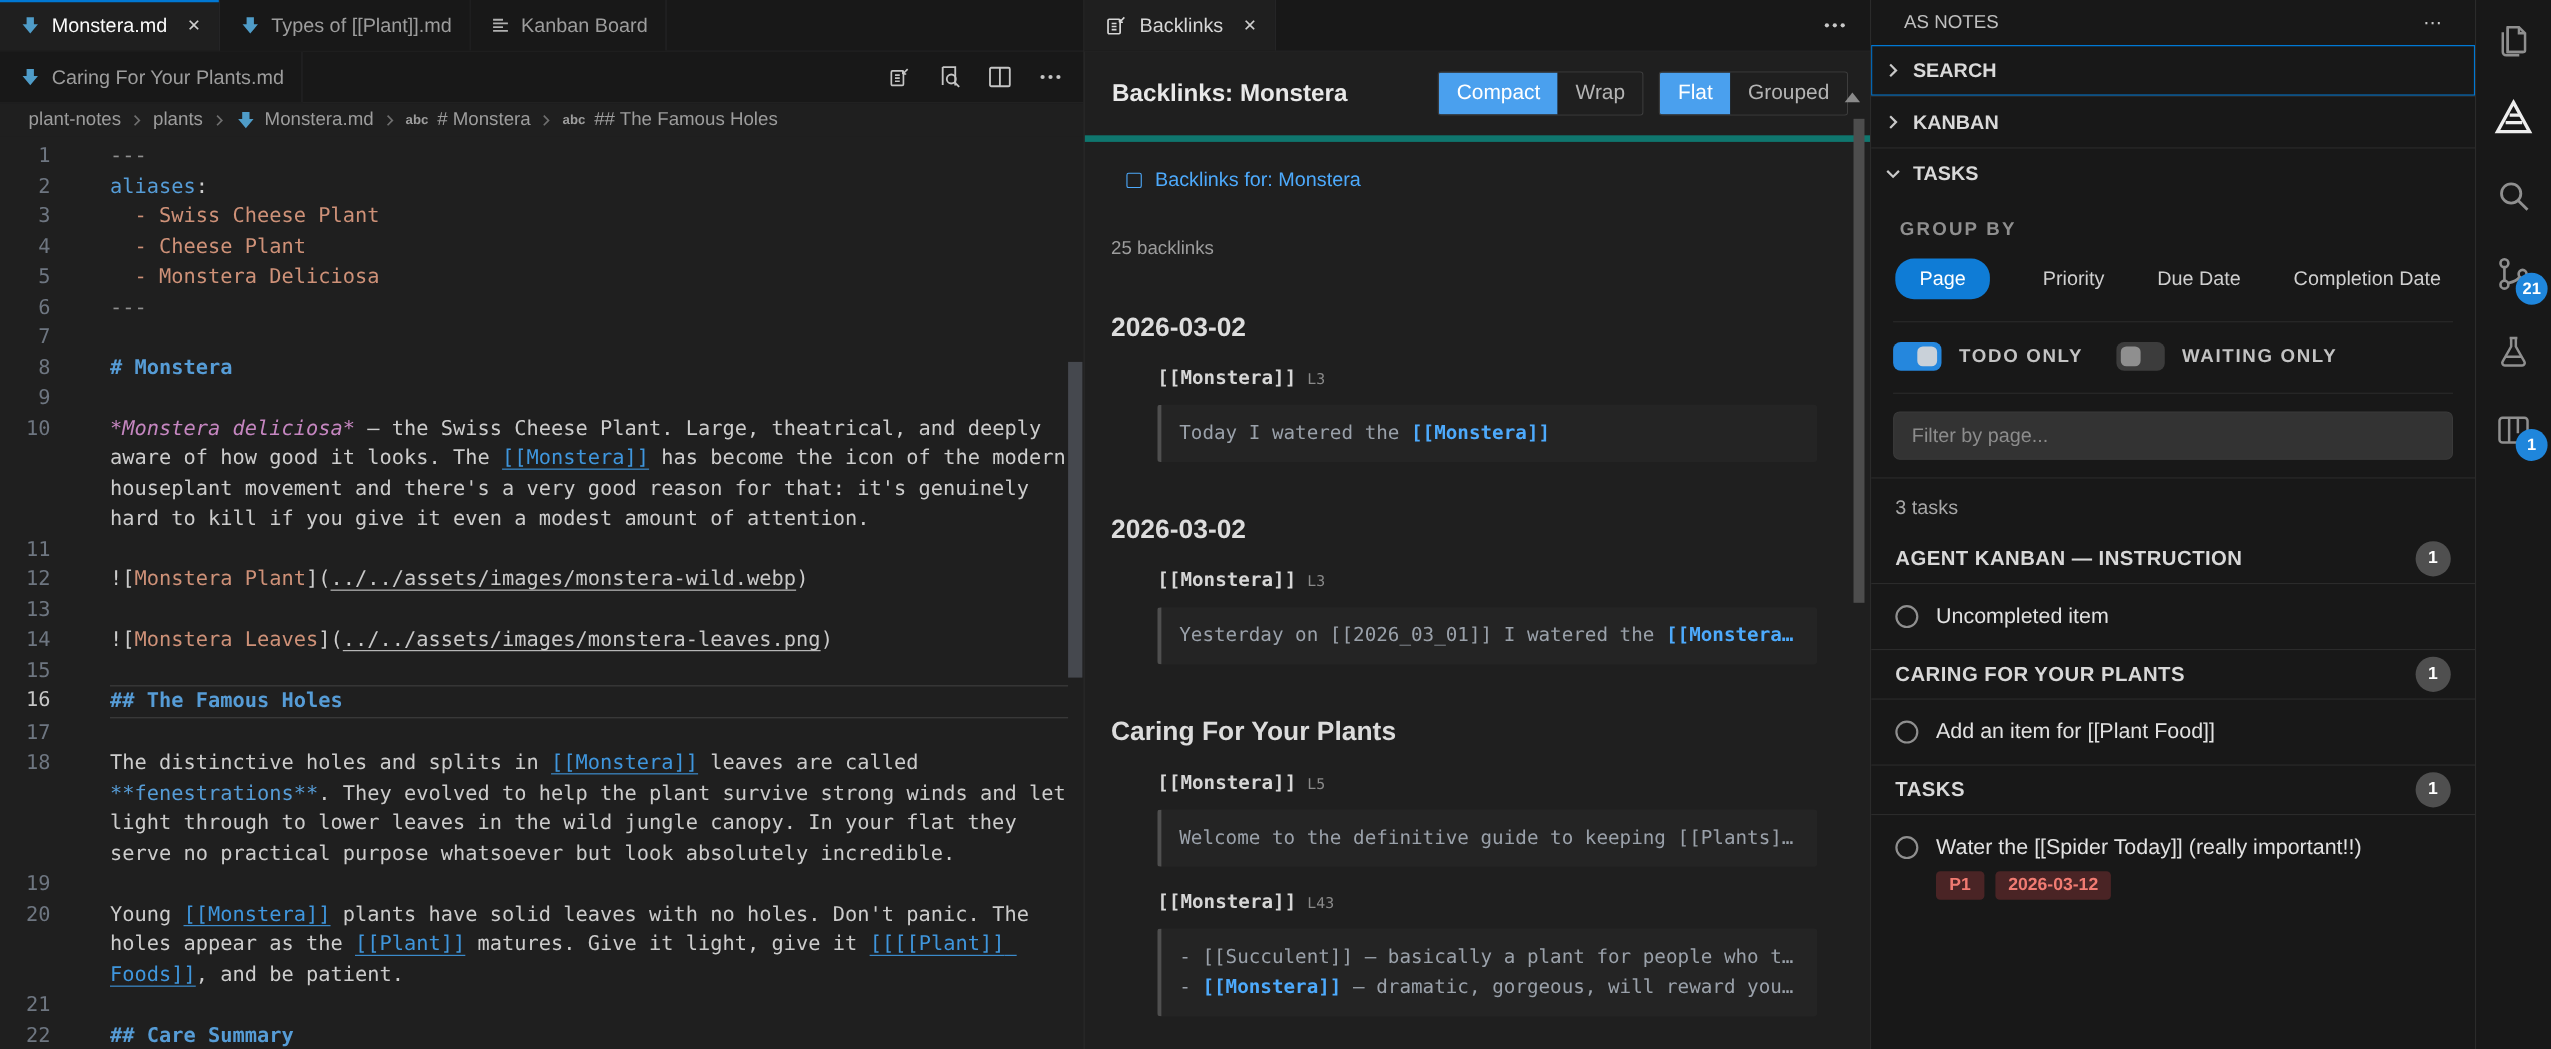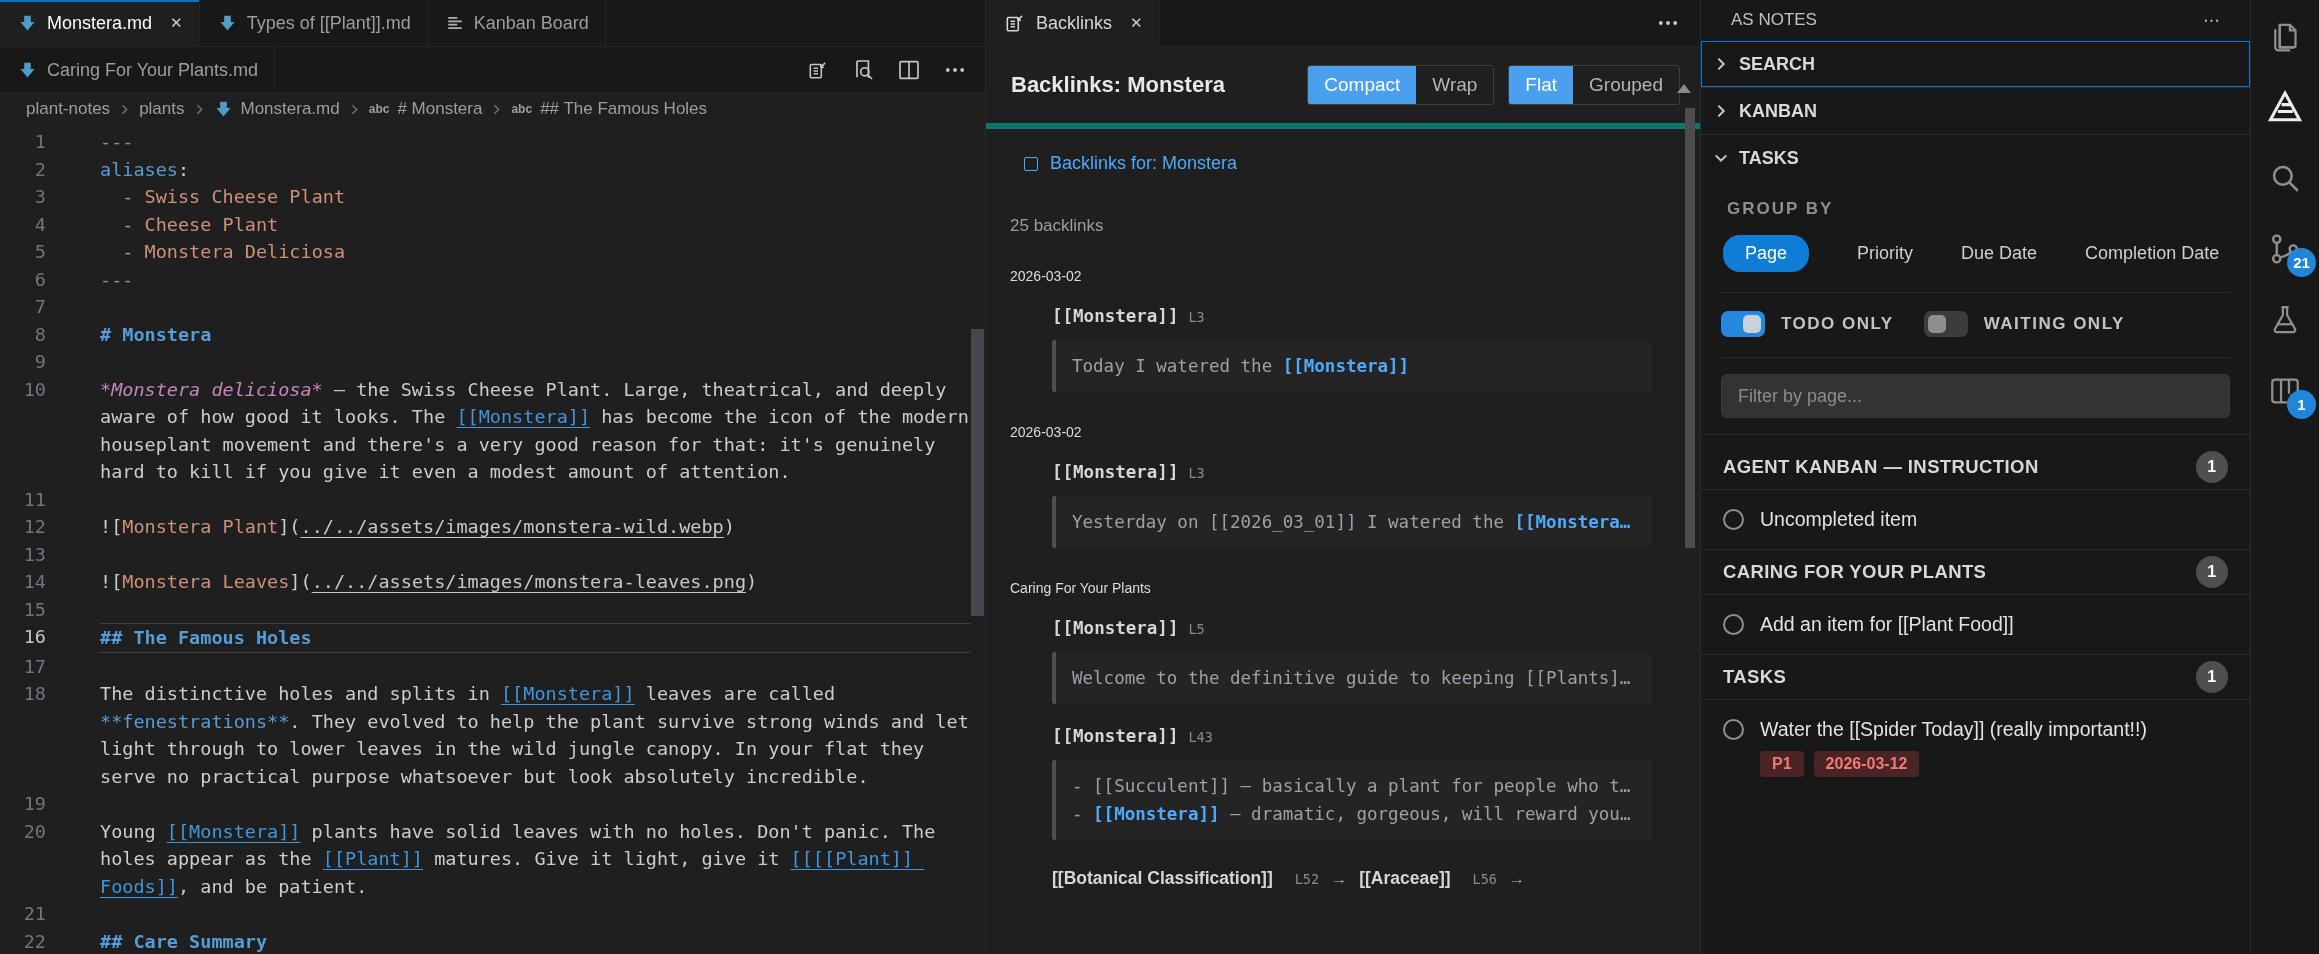--- a/index.html
+++ b/index.html
@@ -45,21 +45,21 @@
   .bl-header{flex:none;display:flex;align-items:center;justify-content:space-between;padding:18px 20px 18px 25px;border-bottom:6px solid #0f766e}
   .bl-title{font-size:22px;font-weight:bold;color:#e8e8e8}
   .tgl-wrap{display:flex;gap:14px}
   .tgl-group{display:flex;border:1px solid #3d3d3d;border-radius:3px;overflow:hidden}
   .tgl{font-family:inherit;font-size:19px;padding:8px 16px;background:#1f1f1f;color:#b4b4b4;border:0;cursor:pointer}
   .tgl.active{background:#4aa0ee;color:#ffffff}
   .bl-content{flex:1;overflow:hidden;padding:24px 24px 0}
   .bl-link-row{display:flex;align-items:center;gap:12px;margin-left:14px;color:#4daafc;font-size:18px;cursor:pointer}
   .sq-icon{width:14px;height:14px;border:1.6px solid #4daafc;border-radius:2px;flex:none}
   .bl-count{margin-top:42px;font-size:17px;color:#9d9d9d}
-  .group-h{margin-top:32px;font-size:14px;font-weight:normal;color:#dcdcdc}
+  .group-h{margin-top:48px;font-size:24px;font-weight:bold;color:#dcdcdc}
   .ref-row{margin-top:22px;margin-left:42px;font-family:"DejaVu Sans Mono",monospace}
   .ref{font-size:17.5px;font-weight:bold;color:#d6d6d6}
   .lnum{font-size:13.5px;color:#8a8a8a;margin-left:10px;font-family:"DejaVu Sans Mono",monospace}
   .quote{margin-top:14px;margin-left:42px;width:600px;background:#242424;border-left:4px solid #4f4f4f;border-radius:3px;padding:12px 16px;font-family:"DejaVu Sans Mono",monospace;font-size:17.5px;line-height:28px;color:#9aa1aa;white-space:nowrap;overflow:hidden}
   .qlink{color:#4daafc;font-weight:bold}
   .chain-row{margin-top:28px;margin-left:42px;display:flex;align-items:baseline;gap:12px;white-space:nowrap}
   .chain-arrow{color:#9a9a9a;font-size:16px}
   .bl-scroll-arrow{position:absolute;right:9px;top:84px;width:0;height:0;border-left:7px solid transparent;border-right:7px solid transparent;border-bottom:9px solid #8a8a8a}
   .bl-scroll-thumb{position:absolute;right:5px;top:108px;width:10px;height:440px;background:#4d4d4d}
 
@@ -429,20 +429,21 @@
           <span class="tlabel">TODO ONLY</span>
           <span class="toggle">
             <span class="knob"></span>
           </span>
           <span class="tlabel">WAITING ONLY</span>
         </div>
       <hr class="tv-hr">
       <input class="filter" placeholder="Filter by page..." style="">
     </div>
     <div class="tv-groups">
+      <div class="tv-count">3 tasks</div>
       <div id="groups">
           <div class="tg-head"><span class="tg-title">AGENT KANBAN — INSTRUCTION</span><span class="tg-badge">1</span></div>
           <div class="task-row">
             <span class="circ"></span>
             <div class="task-body">
               <div class="task-text">Uncompleted item</div>
             </div>
           </div>
           <div class="tg-head"><span class="tg-title">CARING FOR YOUR PLANTS</span><span class="tg-badge">1</span></div>
           <div class="task-row">

